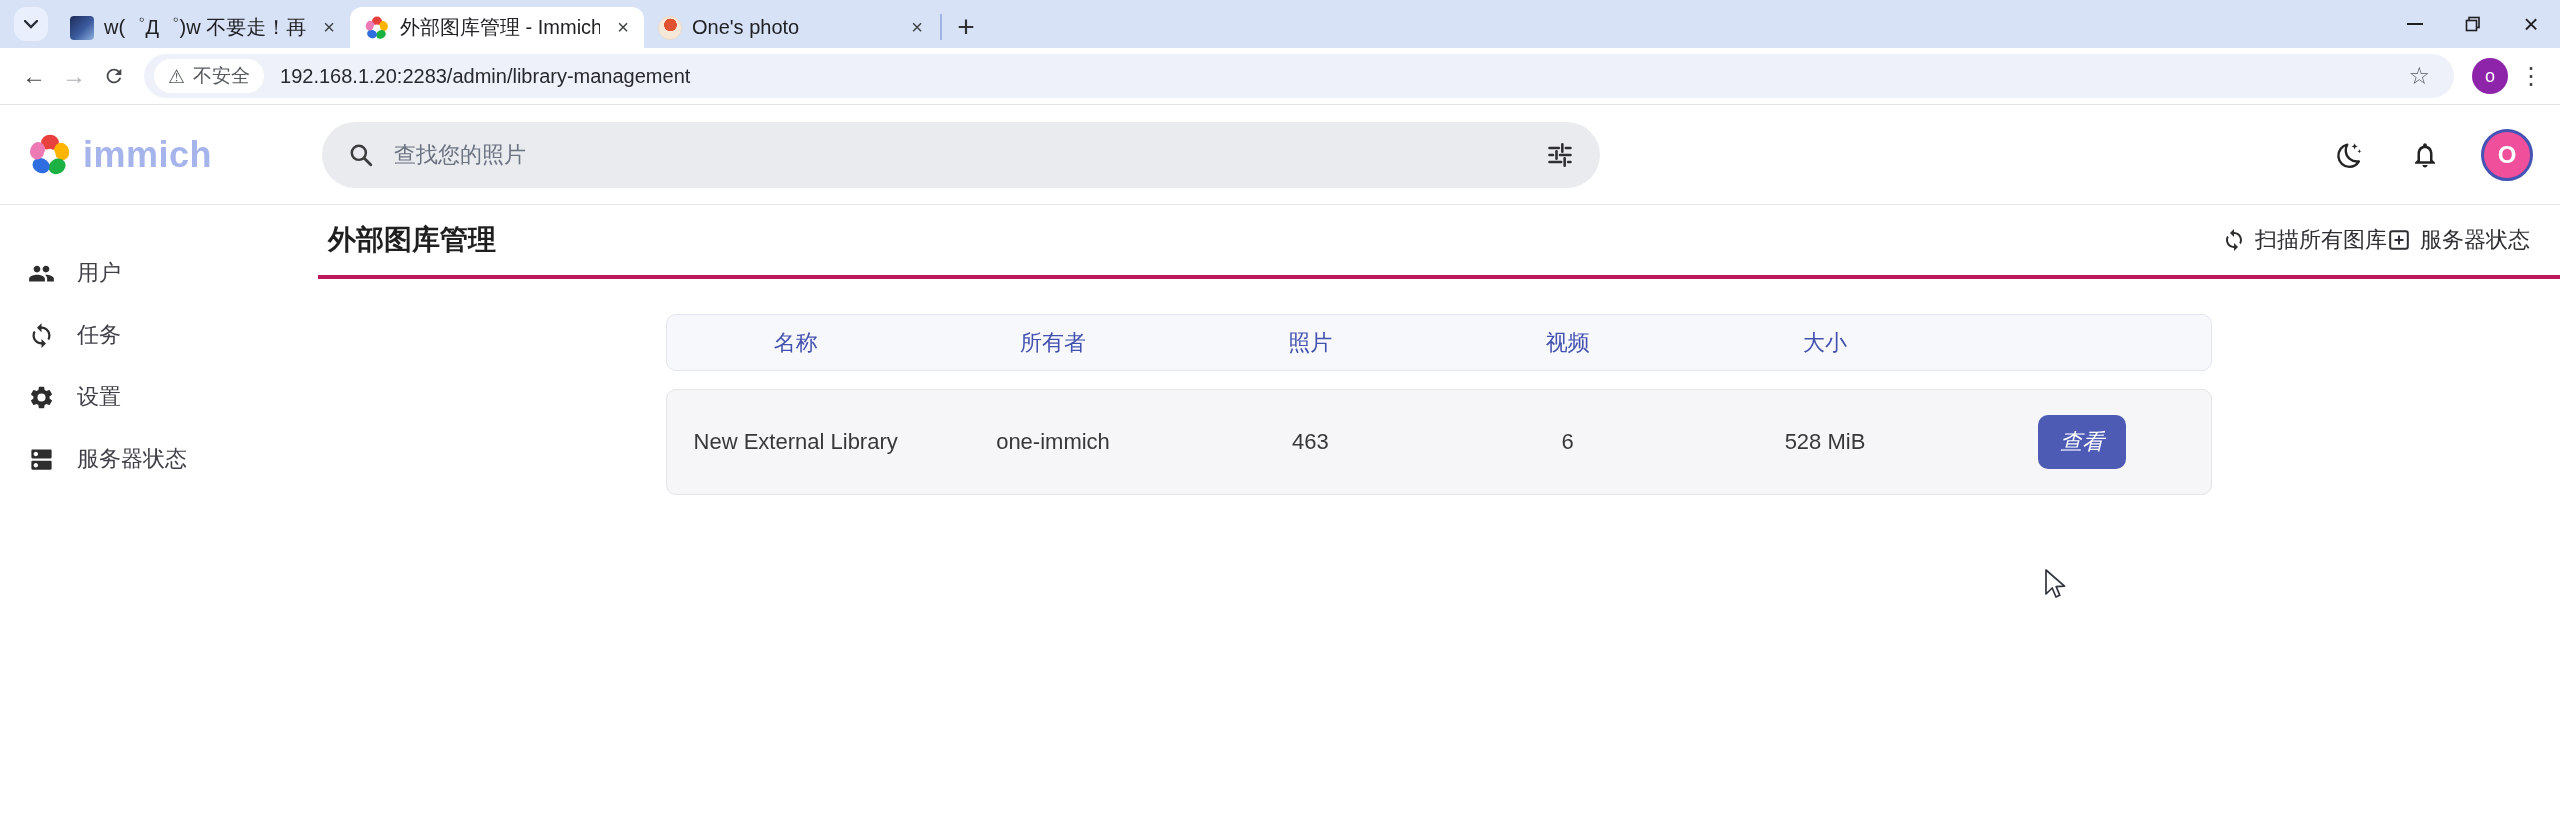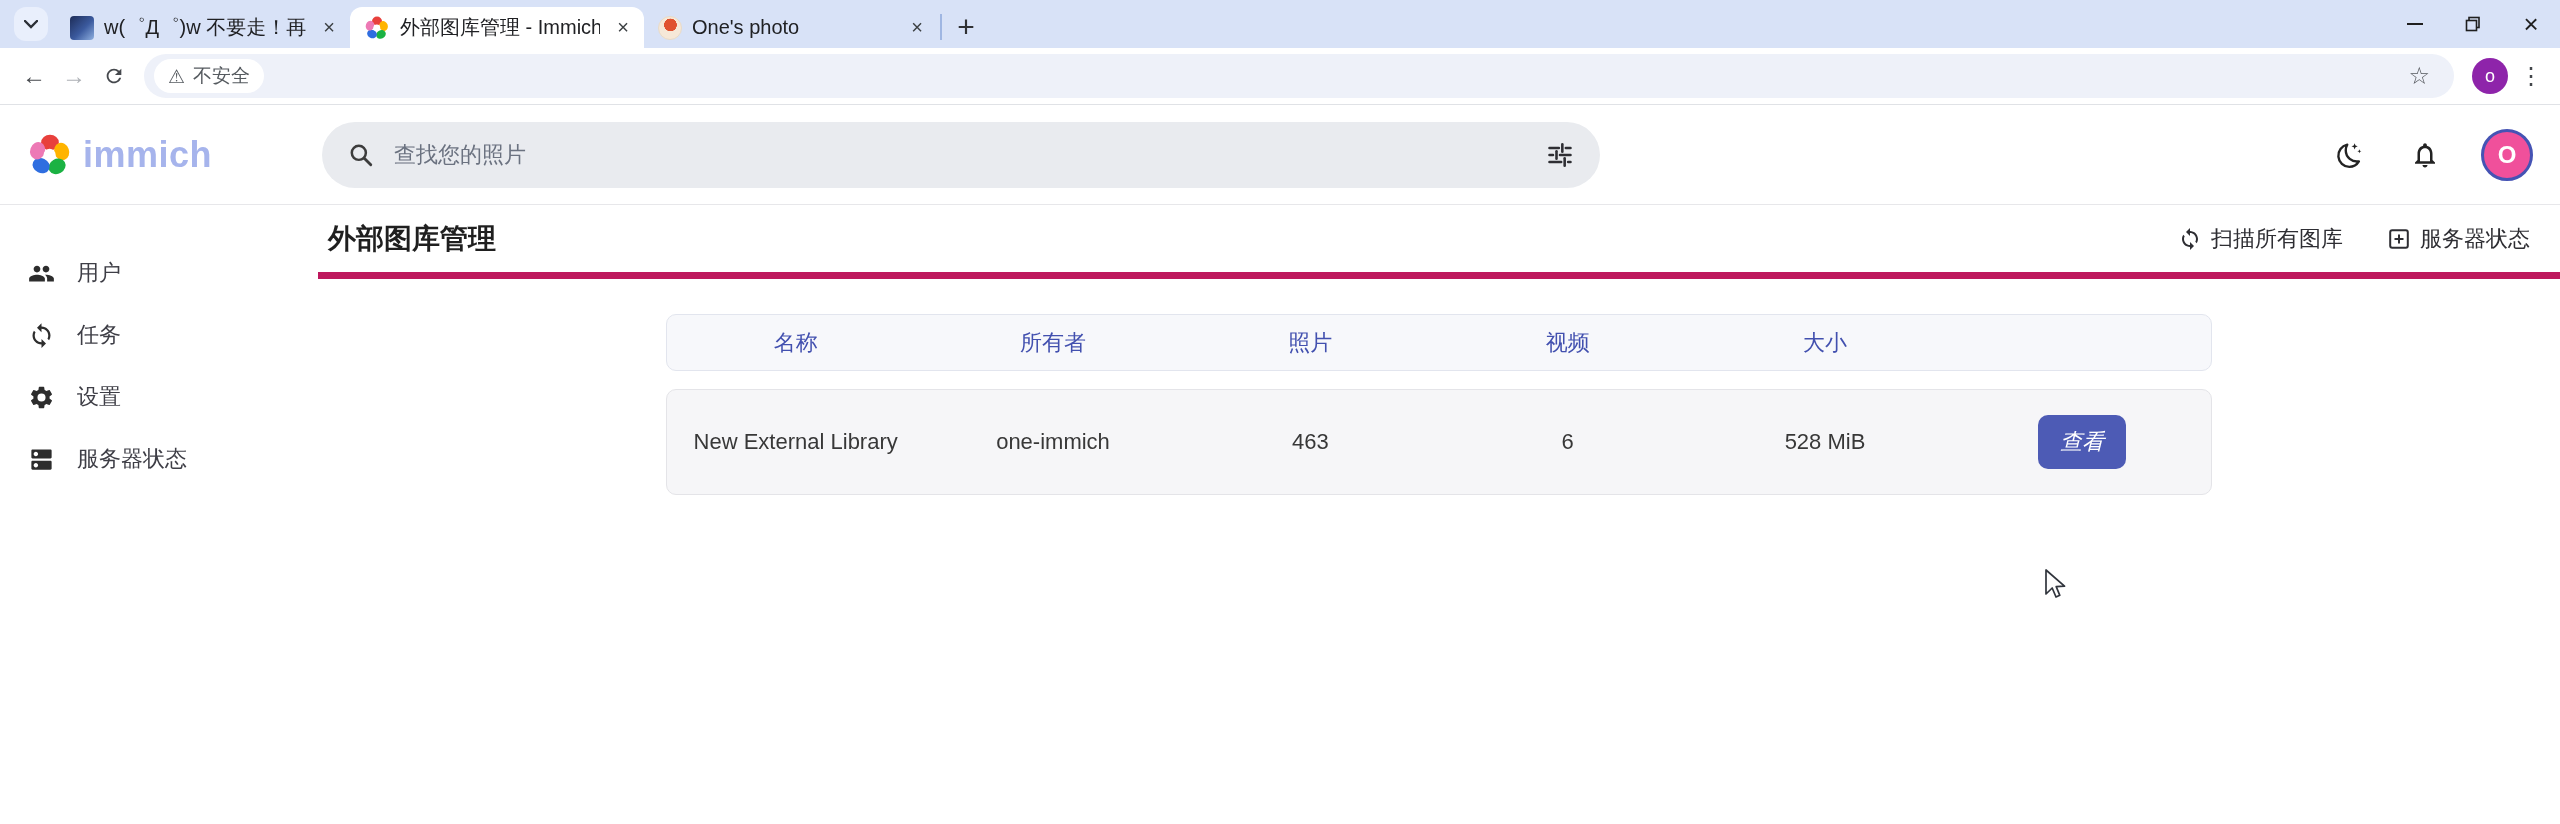--- a/index.html
+++ b/index.html
@@ -44,23 +44,23 @@
   .icon-btn { width:40px; height:40px; display:flex; align-items:center; justify-content:center; cursor:pointer; }
   .avatar-O { width:52px; height:52px; border-radius:50%; background:#f0509b; border:3px solid #4553b4; color:#fff; font-size:24px; font-weight:bold; display:flex; align-items:center; justify-content:center; cursor:pointer; }
 
   
   .main { display:flex; height:619px; }
   .sidebar { width:318px; padding-top:37px; flex:none; }
   .side-item { width:299px; height:62px; display:flex; align-items:center; gap:22px; padding-left:28px; font-size:22px; color:#3e3e46; border-radius:0 31px 31px 0; cursor:pointer; }
   .side-item svg { flex:none; }
   .side-item.active { background:#e5e3f3; color:#4250af; font-weight:bold; }
   .content { flex:1; }
-  .pagebar { height:74px; display:flex; align-items:center; justify-content:space-between; padding:0 30px 0 10px; border-bottom:7px solid #be185d; }
+  .pagebar { height:74px; display:flex; align-items:center; justify-content:space-between; padding:0 30px 0 10px; border-bottom:4px solid #be185d; }
   .page-title { font-size:28px; font-weight:bold; color:#1f1f1f; }
-  .page-actions { display:flex; align-items:center; gap:44px; }
+  .page-actions { display:flex; align-items:center; }
   .action-link { display:flex; align-items:center; gap:9px; font-size:22px; color:#2e2e33; cursor:pointer; }
 
   .tcard { width:1546px; margin:0 auto; border:1px solid #e2e5ee; border-radius:10px; display:grid; grid-template-columns:repeat(6,1fr); align-items:center; }
   .thead { height:57px; background:#f7f8fb; margin-top:35px; }
   .thead .cell { font-size:22px; color:#4250af; text-align:center; }
   .trow { height:106px; background:#f6f6f8; margin-top:18px; border-color:#e4e4e8; }
   .trow .cell { font-size:22px; color:#383838; text-align:center; }
   .btn-cell { display:flex; justify-content:center; }
   .view-btn { background:#4d5bb5; color:#fff; border:none; font-size:22px; font-family:inherit; padding:12px 22px; border-radius:10px; cursor:pointer;font-style:italic; }
 
@@ -126,20 +126,21 @@
   <div class="nav-btn">
     <svg width="22" height="22" viewBox="0 0 24 24">
         <path d="M17.65 6.35A7.96 7.96 0 0 0 12 4c-4.42 0-7.99 3.58-7.99 8s3.57 8 7.99 8c3.73 0 6.84-2.55 7.73-6h-2.08a5.99 5.99 0 0 1-5.65 4c-3.31 0-6-2.69-6-6s2.69-6 6-6c1.66 0 3.14.69 4.22 1.78L13 11h7V4l-2.35 2.35z" fill="#45484d"></path>
       </svg>
   </div>
   <div class="addressbar">
     <div class="sec-chip">
       <span>⚠</span>
       <span>不安全</span>
     </div>
+    <span class="url-text">192.168.1.20:2283/admin/library-management</span>
     <span class="star">☆</span>
   </div>
   <div class="profile-o">o</div>
   <div class="dots">⋮</div>
 </div>
 
 <div class="appheader">
   <div class="brand">
     <svg width="46" height="46" viewBox="0 0 26 26">
       <ellipse cx="13" cy="6" rx="5" ry="4.4" fill="#e8403c"></ellipse>

